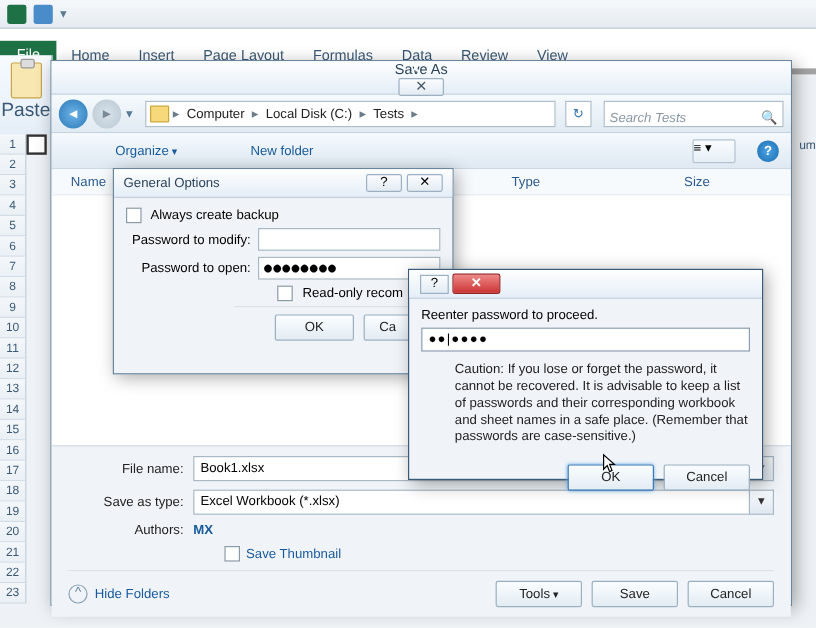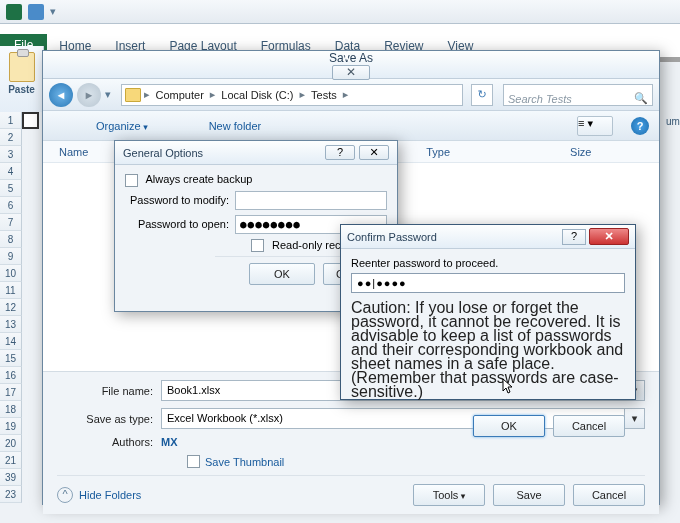--- a/index.html
+++ b/index.html
@@ -5,21 +5,21 @@
 *{box-sizing:border-box;margin:0;padding:0;font-family:'Segoe UI',Tahoma,sans-serif;font-size:11px;}
 body{width:680px;height:523px;background:#eef2f6;position:relative;overflow:hidden;}
 .ribbon-row{height:24px;background:linear-gradient(#f5f8fb,#e5ebf1);border-bottom:1px solid #b5c3cf;display:flex;align-items:center;padding-left:6px;}
 .qat-ico{width:16px;height:16px;margin-right:6px;display:inline-block;}
 .tabs-row{height:38px;background:#fff;display:flex;align-items:flex-end;border-bottom:5px solid #a3a3a3;}
 .file-tab{background:#1e7145;color:#fff;padding:4px 14px 5px;font-size:12px;}
 .tab{padding:4px 12px;color:#3b5a76;font-size:12px;}
 .clipboard-area{position:absolute;left:0;top:46px;width:44px;height:66px;background:linear-gradient(#f7fbff,#e5eef7);border-right:1px solid #c7d5e2;text-align:center;padding-top:4px;}
 .paste-ico{width:26px;height:30px;margin:2px auto;background:#f9e7b1;border:1px solid #c9a44a;border-radius:2px;position:relative;}
 .paste-ico::before{content:'';position:absolute;top:-4px;left:7px;width:10px;height:6px;background:#ddd;border:1px solid #999;border-radius:2px;}
-.paste-lbl{color:#3b5a76;font-size:10px;font-weight:bold;}
+.paste-lbl{color:#3b5a76;font-size:16px;}
 .grid-area{position:absolute;left:0;top:112px;width:680px;}
 .rows{display:flex;flex-direction:column;}
 .row{height:17px;display:flex;}
 .rhcell{width:22px;text-align:center;color:#3b5a76;border-bottom:1px solid #d3dde5;border-right:1px solid #c3cfd9;background:linear-gradient(#f4f7fa,#eaf0f5);font-size:10px;line-height:17px;}
 .cell{width:17px;height:17px;border-right:1px solid #e1e8ee;border-bottom:1px solid #e1e8ee;background:#fff;}
 .cell.sel{border:2px solid #333;}
 .win{position:absolute;background:#f0f4f8;border:1px solid #6a869f;box-shadow:3px 3px 14px rgba(0,0,0,0.35);}
 .win-saveas{left:42px;top:50px;width:618px;height:455px;}
 .titlebar{height:28px;background:linear-gradient(#fdfefe,#e4eef7);display:flex;align-items:center;padding:0 6px;border-bottom:1px solid #c0cedb;flex-direction:column;}
 .titlebar .xico{width:16px;height:16px;background:#1e7145;border-radius:2px;margin-right:6px;position:relative;}
@@ -51,37 +51,37 @@
 .flbl{width:104px;text-align:right;padding-right:8px;color:#222;}
 .finput{flex:1;height:21px;border:1px solid #a8b8c5;background:#fff;padding:0 5px;line-height:19px;}
 .fdd{width:20px;height:21px;border:1px solid #a8b8c5;border-left:none;background:linear-gradient(#f8fbfe,#dfe8f0);text-align:center;line-height:19px;color:#333;}
 .auth{color:#175a9c;font-weight:bold;}
 .chk{width:13px;height:13px;border:1px solid #8a9aa7;background:#fff;display:inline-block;vertical-align:middle;margin-right:5px;}
 .btnrow{display:flex;align-items:center;gap:8px;padding-top:8px;border-top:1px solid #dbe2e9;margin-top:6px;}
 .hide{display:flex;align-items:center;gap:6px;color:#175a9c;}
 .upcirc{width:16px;height:16px;border:1px solid #8aa3b8;border-radius:8px;text-align:center;line-height:13px;color:#5a7a95;}
 .wbtn{min-width:72px;height:22px;border:1px solid #9ab0c2;background:linear-gradient(#fafdff,#e3ecf3);border-radius:2px;text-align:center;line-height:20px;color:#222;}
 .wbtn.dd::after{content:' ▾';font-size:9px;}
-.win-genopt{left:114px;top:140px;width:284px;height:172px;background:#f0f4f8;}
+.win-genopt{left:94px;top:140px;width:284px;height:172px;background:#f0f4f8;}
 .go-title{height:24px;background:linear-gradient(#fdfefe,#e4eef7);display:flex;align-items:center;padding:0 8px;border-bottom:1px solid #c0cedb;}
 .go-title .t{flex:1;color:#2a425a;}
 .gox{width:30px;height:15px;border:1px solid #9bb0c2;border-radius:2px;background:linear-gradient(#fafcfe,#e3ecf3);text-align:center;line-height:12px;margin-left:4px;font-size:11px;}
 .go-body{padding:8px 10px;}
 .go-row{display:flex;align-items:center;margin-bottom:5px;}
 .go-lbl{width:110px;text-align:right;padding-right:6px;}
 .go-in{flex:1;height:19px;border:1px solid #a8b8c5;background:#fff;padding:0 4px;line-height:17px;font-family:monospace;letter-spacing:1px;}
 .go-btns{display:flex;justify-content:center;gap:8px;padding:6px 0 4px;border-top:1px solid #dbe2e9;margin-top:4px;margin-left:90px;margin-right:-10px;}
 .win-confirm{left:340px;top:224px;width:296px;height:176px;background:#f0f4f8;border:1px solid #3b5a78;}
 .cf-title{height:24px;background:linear-gradient(#fdfefe,#e4eef7);display:flex;align-items:center;padding:0 6px;border-bottom:1px solid #c0cedb;}
 .cf-title .t{flex:1;color:#2a425a;}
 .cfh{width:24px;height:16px;border:1px solid #9bb0c2;background:linear-gradient(#fafcfe,#e3ecf3);text-align:center;line-height:13px;margin-left:3px;}
 .cfx{width:40px;height:17px;background:linear-gradient(#e88,#c33);border:1px solid #922;color:#fff;text-align:center;line-height:14px;border-radius:2px;margin-left:3px;font-weight:bold;}
 .cf-body{padding:8px 10px;}
 .cf-in{height:20px;border:1px solid #8a9db0;background:#fff;padding:0 5px;line-height:18px;letter-spacing:1px;margin:4px 0 8px;}
-.cf-warn{font-size:16px;color:#222;line-height:14px;}
+.cf-warn{font-size:11px;color:#222;line-height:14px;margin-left:28px;}
 .cf-btns{display:flex;justify-content:flex-end;gap:8px;padding:8px 10px;}
 .wbtn.def{border:1px solid #3a7ab8;box-shadow:0 0 3px #6bb0e8;}
 .cursor{position:absolute;left:502px;top:378px;width:14px;height:18px;pointer-events:none;}
 .cursor svg{width:14px;height:18px;}
 .rt{position:absolute;right:0;top:112px;width:18px;color:#3b5a76;padding:4px;font-size:10px;}
 </style>
 </head>
 <body>
 
 <div class="ribbon-row">
@@ -166,21 +166,21 @@
       <div class="row">
         <div class="rhcell">19</div>
       </div>
       <div class="row">
         <div class="rhcell">20</div>
       </div>
       <div class="row">
         <div class="rhcell">21</div>
       </div>
       <div class="row">
-        <div class="rhcell">39</div>
+        <div class="rhcell">22</div>
       </div>
       <div class="row">
         <div class="rhcell">23</div>
       </div>
     </div>
 </div>
 <div class="rt">um</div>
 
 <div class="win win-saveas">
   <div class="titlebar">
@@ -281,21 +281,20 @@
     </div>
     <div class="go-btns">
       <div class="wbtn" style="min-width:66px">OK</div>
       <div class="wbtn" style="min-width:40px">Ca</div>
     </div>
   </div>
 </div>
 
 <div class="win win-confirm">
   <div class="cf-title">
-    <span class="t">Confirm Password</span>
     <span class="cfh">?</span>
     <span class="cfx">✕</span>
   </div>
   <div class="cf-body">
     <div>Reenter password to proceed.</div>
     <div class="cf-in">●●|●●●●</div>
     <div class="cf-warn">Caution: If you lose or forget the password, it cannot be recovered. It is advisable to keep a list of passwords and their corresponding workbook and sheet names in a safe place. (Remember that passwords are case-sensitive.)</div>
   </div>
   <div class="cf-btns">
     <div class="wbtn def">OK</div>

